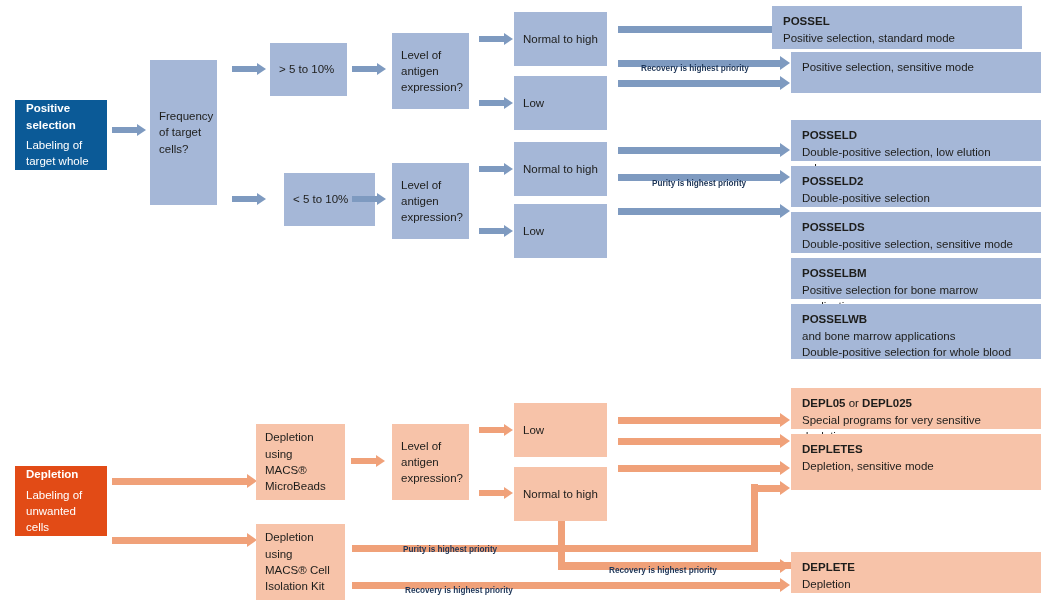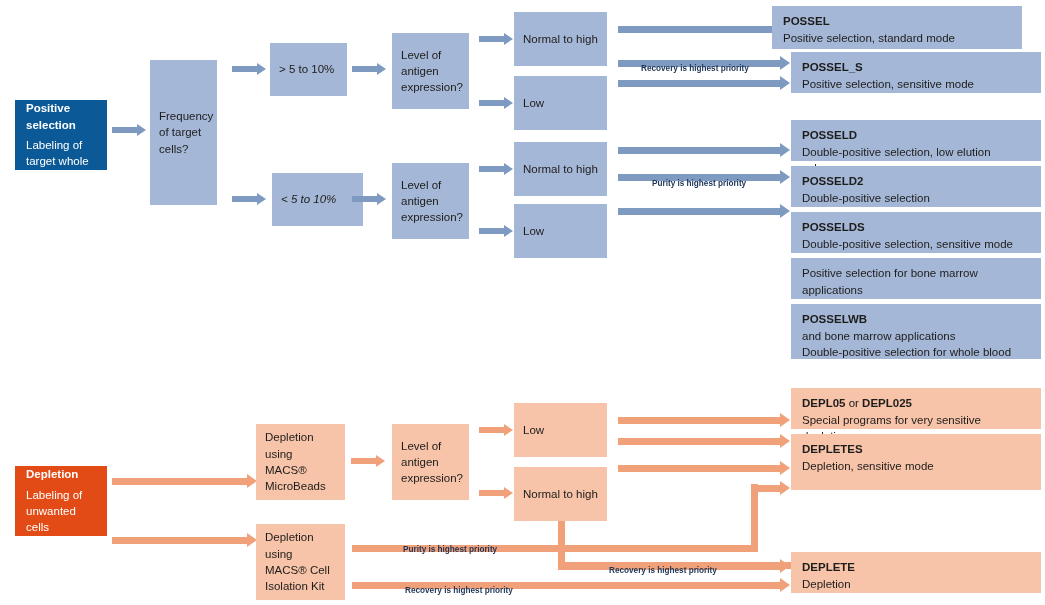--- a/index.html
+++ b/index.html
@@ -113,21 +113,21 @@
 
   <div class="arrow b thin" style="left:232px;top:193px;width:34px;height:12px;">
     <div class="shaft" style="width:25px;height:6px;top:3px;"></div>
       <div class="head"></div>
   </div>
 
   <div class="node blue" style="left:270px;top:43px;width:77px;height:53px;">
     <span>&gt; 5 to 10%</span>
   </div>
 
-  <div class="node blue" style="left:272px;top:173px;width:91px;height:53px;font-style:italic;">
+  <div class="node blue" style="left:284px;top:173px;width:91px;height:53px;">
     <span>&lt; 5 to 10%</span>
   </div>
 
   <div class="arrow b thin" style="left:352px;top:63px;width:34px;height:12px;">
     <div class="shaft" style="width:25px;height:6px;top:3px;"></div>
       <div class="head"></div>
   </div>
 
   <div class="arrow b thin" style="left:352px;top:193px;width:34px;height:12px;">
     <div class="shaft" style="width:25px;height:6px;top:3px;"></div>
@@ -209,36 +209,36 @@
   <div class="arrow b" style="left:618px;top:204px;width:172px;height:14px;">
     <div class="shaft" style="width:162px;height:7px;top:3.5px;"></div>
       <div class="head"></div>
   </div>
 
   <div class="result blue" style="left:772px;top:6px;width:250px;height:43px;">
     <span class="code">POSSEL</span>
     <span class="desc">Positive selection, standard mode</span>
   </div>
   <div class="result blue" style="left:791px;top:52px;width:250px;height:41px;">
-    <span class="code">POSSEL_S</span>
     <span class="desc">Positive selection, sensitive mode</span>
   </div>
   <div class="result blue" style="left:791px;top:120px;width:250px;height:41px;">
     <span class="code">POSSELD</span>
     <span class="desc">Double-positive selection, low elution volume</span>
   </div>
   <div class="result blue" style="left:791px;top:166px;width:250px;height:41px;">
     <span class="code">POSSELD2</span>
     <span class="desc">Double-positive selection</span>
   </div>
   <div class="result blue" style="left:791px;top:212px;width:250px;height:41px;">
     <span class="code">POSSELDS</span>
     <span class="desc">Double-positive selection, sensitive mode</span>
   </div>
   <div class="result blue" style="left:791px;top:258px;width:250px;height:41px;">
+    <span class="code">POSSELBM</span>
     <span class="desc">Positive selection for bone marrow applications</span>
   </div>
   <div class="result blue" style="left:791px;top:304px;width:250px;height:55px;">
     <span class="code">POSSELWB</span>
     <span class="desc">and bone marrow applications</span>
     <span class="desc">Double-positive selection for whole blood</span>
   </div>
 
   <div class="node entry-orange" style="left:15px;top:466px;width:92px;height:70px;">
     <span class="ttl">Depletion</span>

